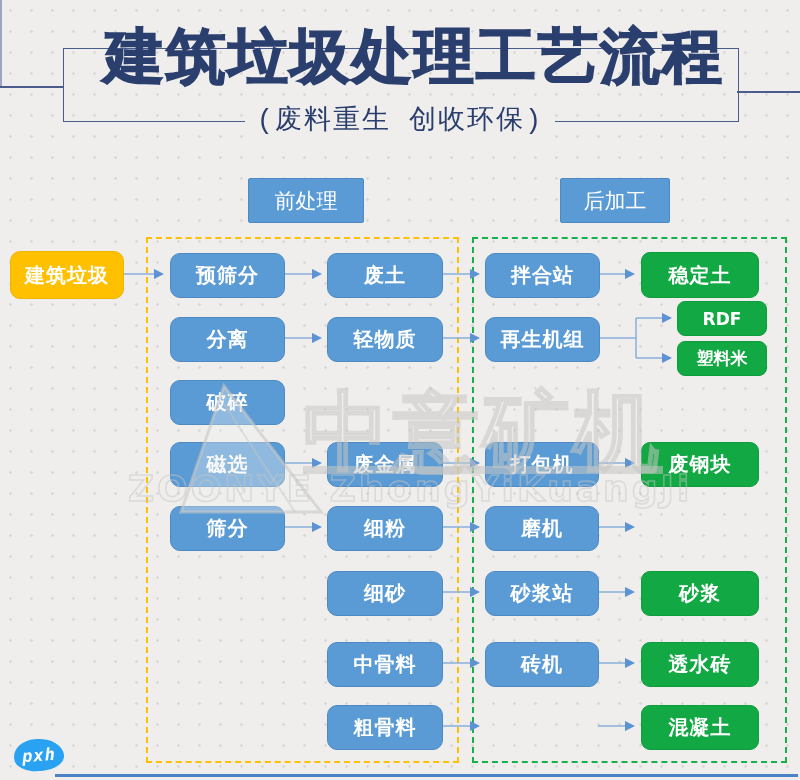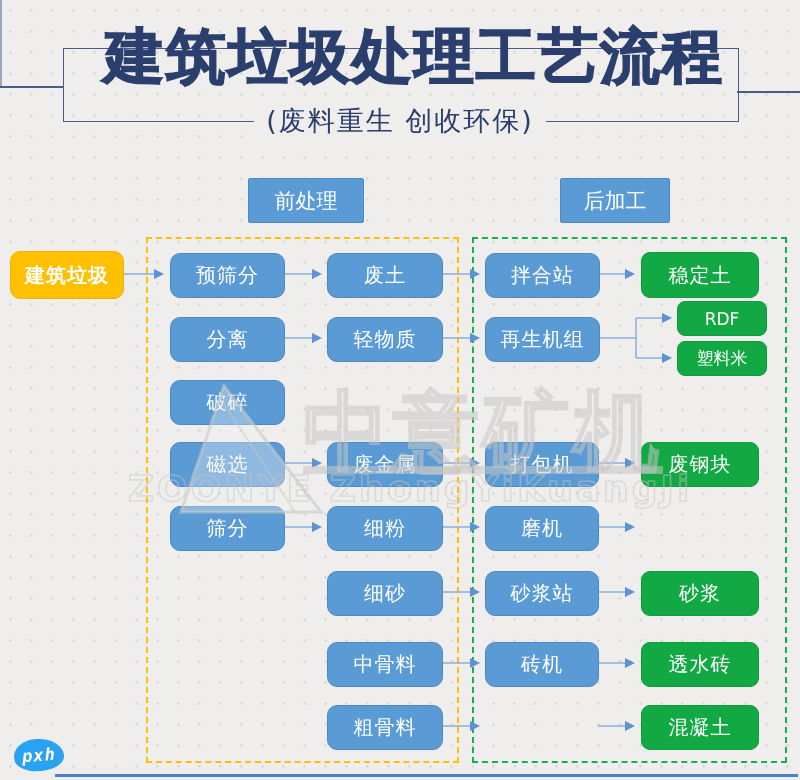--- a/index.html
+++ b/index.html
@@ -13,33 +13,33 @@
   .title-frame{position:absolute;left:63px;top:48px;width:674px;height:72px;border:1.5px solid #4a5c8c;}
   .edge-line{position:absolute;background:#4a5c8c;}
   .page-title{
     position:absolute;left:14px;top:14px;width:800px;margin:0;text-align:center;
     color:#2b3f6e;font-size:60px;font-weight:bold;letter-spacing:2px;line-height:84px;
     -webkit-text-stroke:1.5px #2b3f6e;z-index:4;
   }
   .subtitle-wrap{position:absolute;left:0;top:99px;width:800px;text-align:center;z-index:4;}
   .subtitle{
     display:inline-block;background:#efeeec;padding:0 12px;color:#2b3f6e;
-    font-size:27px;letter-spacing:2px;line-height:44px;
+    font-size:27px;letter-spacing:2px;line-height:44px;font-family:Liberation Mono, monospace;
   }
   .label-box{
     position:absolute;display:flex;align-items:center;justify-content:center;
     background:#5b9bd5;border:1px solid #4d8ac2;border-radius:2px;
     color:#fff;font-size:21px;z-index:3;
   }
   .dash-box{position:absolute;z-index:1;}
   .dash-yellow{left:146px;top:237px;width:309px;height:522px;border:2px dashed #ffc000;}
   .dash-green{left:472px;top:237px;width:311px;height:522px;border:2px dashed #17b04a;}
   .node{
     position:absolute;display:flex;align-items:center;justify-content:center;
-    color:#fff;font-size:20px;border-radius:10px;z-index:3;letter-spacing:1px;
+    color:#fff;font-size:20px;border-radius:10px;z-index:3;letter-spacing:1px;font-weight:bold;
   }
   .node.blue{background:#5b9bd5;border:1px solid #4d8ac2;}
   .node.green{background:#12a843;border:1px solid #0e9c3c;border-radius:9px;}
   .node.yellow{background:#ffc000;border:1px solid #efb400;font-weight:bold;}
   .node.small{font-size:17px;border-radius:8px;letter-spacing:0;}
   .connectors{position:absolute;left:0;top:0;z-index:2;}
   .watermark{position:absolute;left:0;top:0;width:800px;height:780px;z-index:6;pointer-events:none;}
   .wm-cn{
     position:absolute;left:303px;top:374px;font-size:86px;font-weight:bold;letter-spacing:4px;
     color:transparent;-webkit-text-stroke:2px rgba(198,198,196,0.55);white-space:nowrap;text-decoration:underline;

